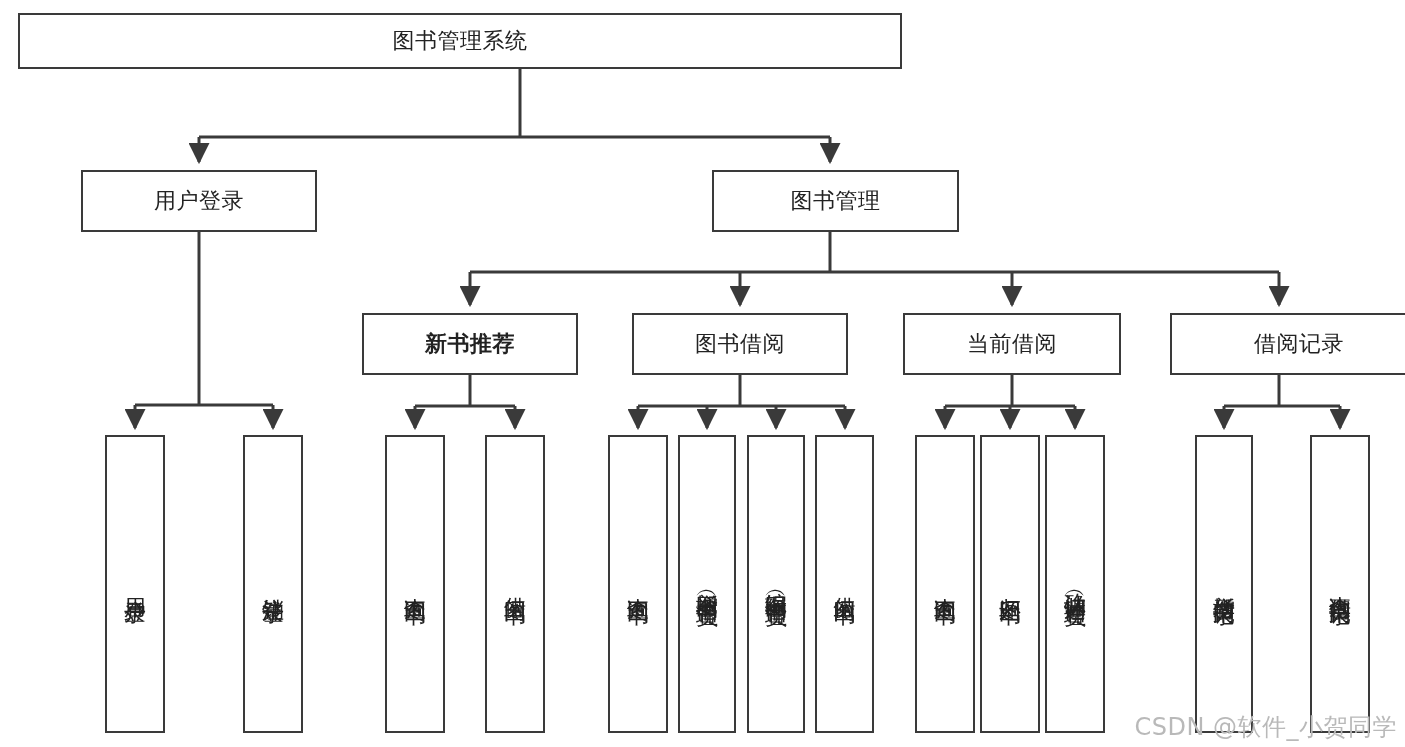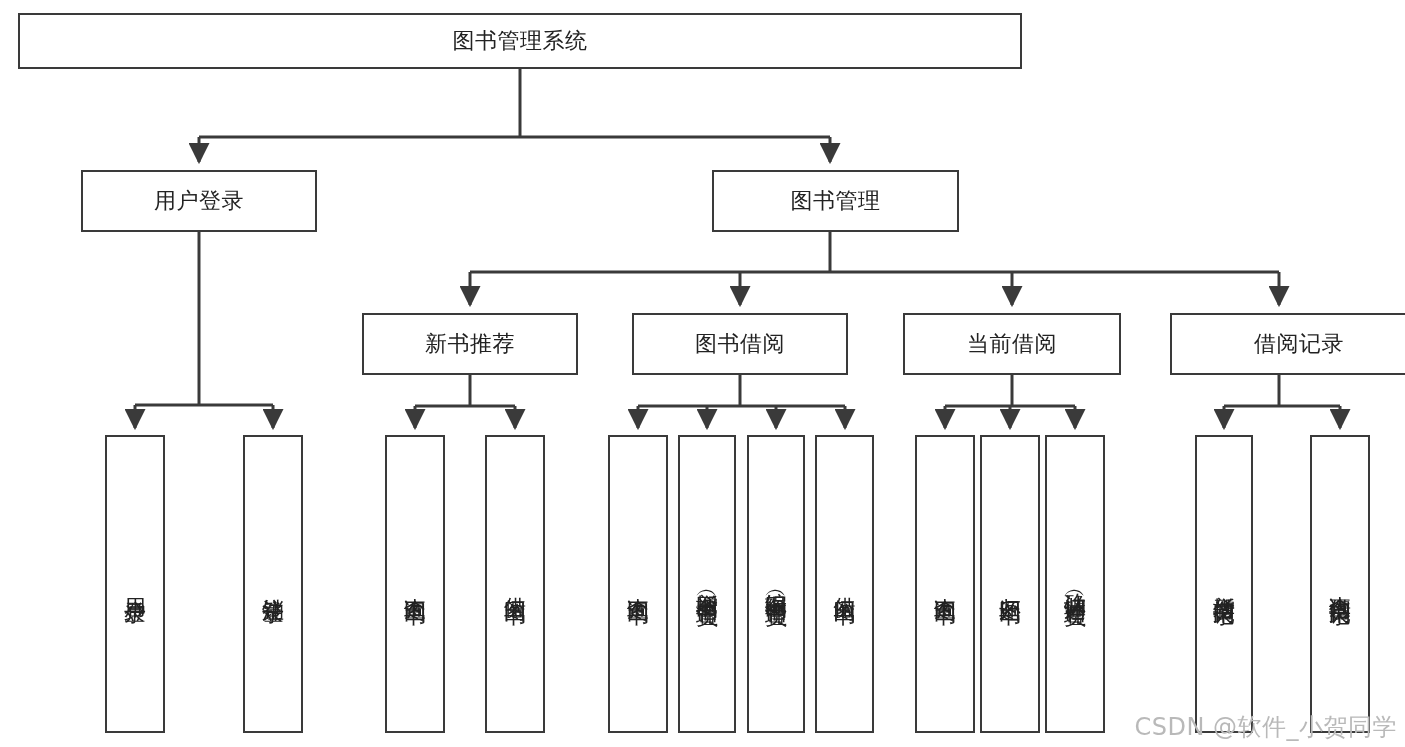--- a/index.html
+++ b/index.html
@@ -114,32 +114,32 @@
       <path d="M 1010 406 L 1010 428" marker-end="url(#arrow)"></path>
       <path d="M 1075 406 L 1075 428" marker-end="url(#arrow)"></path>
 
       <path d="M 1279 375 L 1279 406"></path>
       <path d="M 1224 406 L 1340 406"></path>
       <path d="M 1224 406 L 1224 428" marker-end="url(#arrow)"></path>
       <path d="M 1340 406 L 1340 428" marker-end="url(#arrow)"></path>
     </g>
   </svg>
 
-  <div class="node-box" style="left:18px; top:13px; width:1004px; height:56px;">
+  <div class="node-box" style="left:18px; top:13px; width:884px; height:56px;">
     <span class="node-label-h">图书管理系统</span>
   </div>
 
   <div class="node-box" style="left:81px; top:170px; width:236px; height:62px;">
     <span class="node-label-h">用户登录</span>
   </div>
   <div class="node-box" style="left:712px; top:170px; width:247px; height:62px;">
     <span class="node-label-h">图书管理</span>
   </div>
 
-  <div class="node-box" style="left:362px; top:313px; width:216px; height:62px;">
+  <div class="node-box" style="left:362px; top:313px; width:216px; height:62px;font-weight:bold;">
     <span class="node-label-h">新书推荐</span>
   </div>
   <div class="node-box" style="left:903px; top:313px; width:218px; height:62px;">
     <span class="node-label-h">当前借阅</span>
   </div>
   <div class="node-box" style="left:632px; top:313px; width:216px; height:62px;">
     <span class="node-label-h">图书借阅</span>
   </div>
   <div class="node-box" style="left:1170px; top:313px; width:258px; height:62px;">
     <span class="node-label-h">借阅记录</span>

